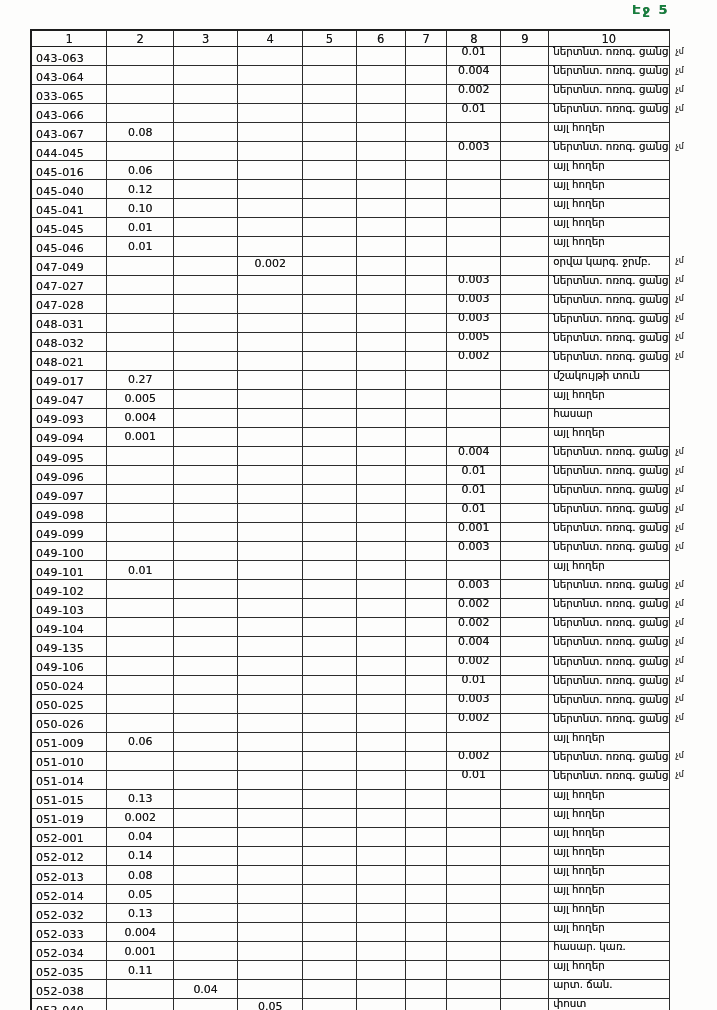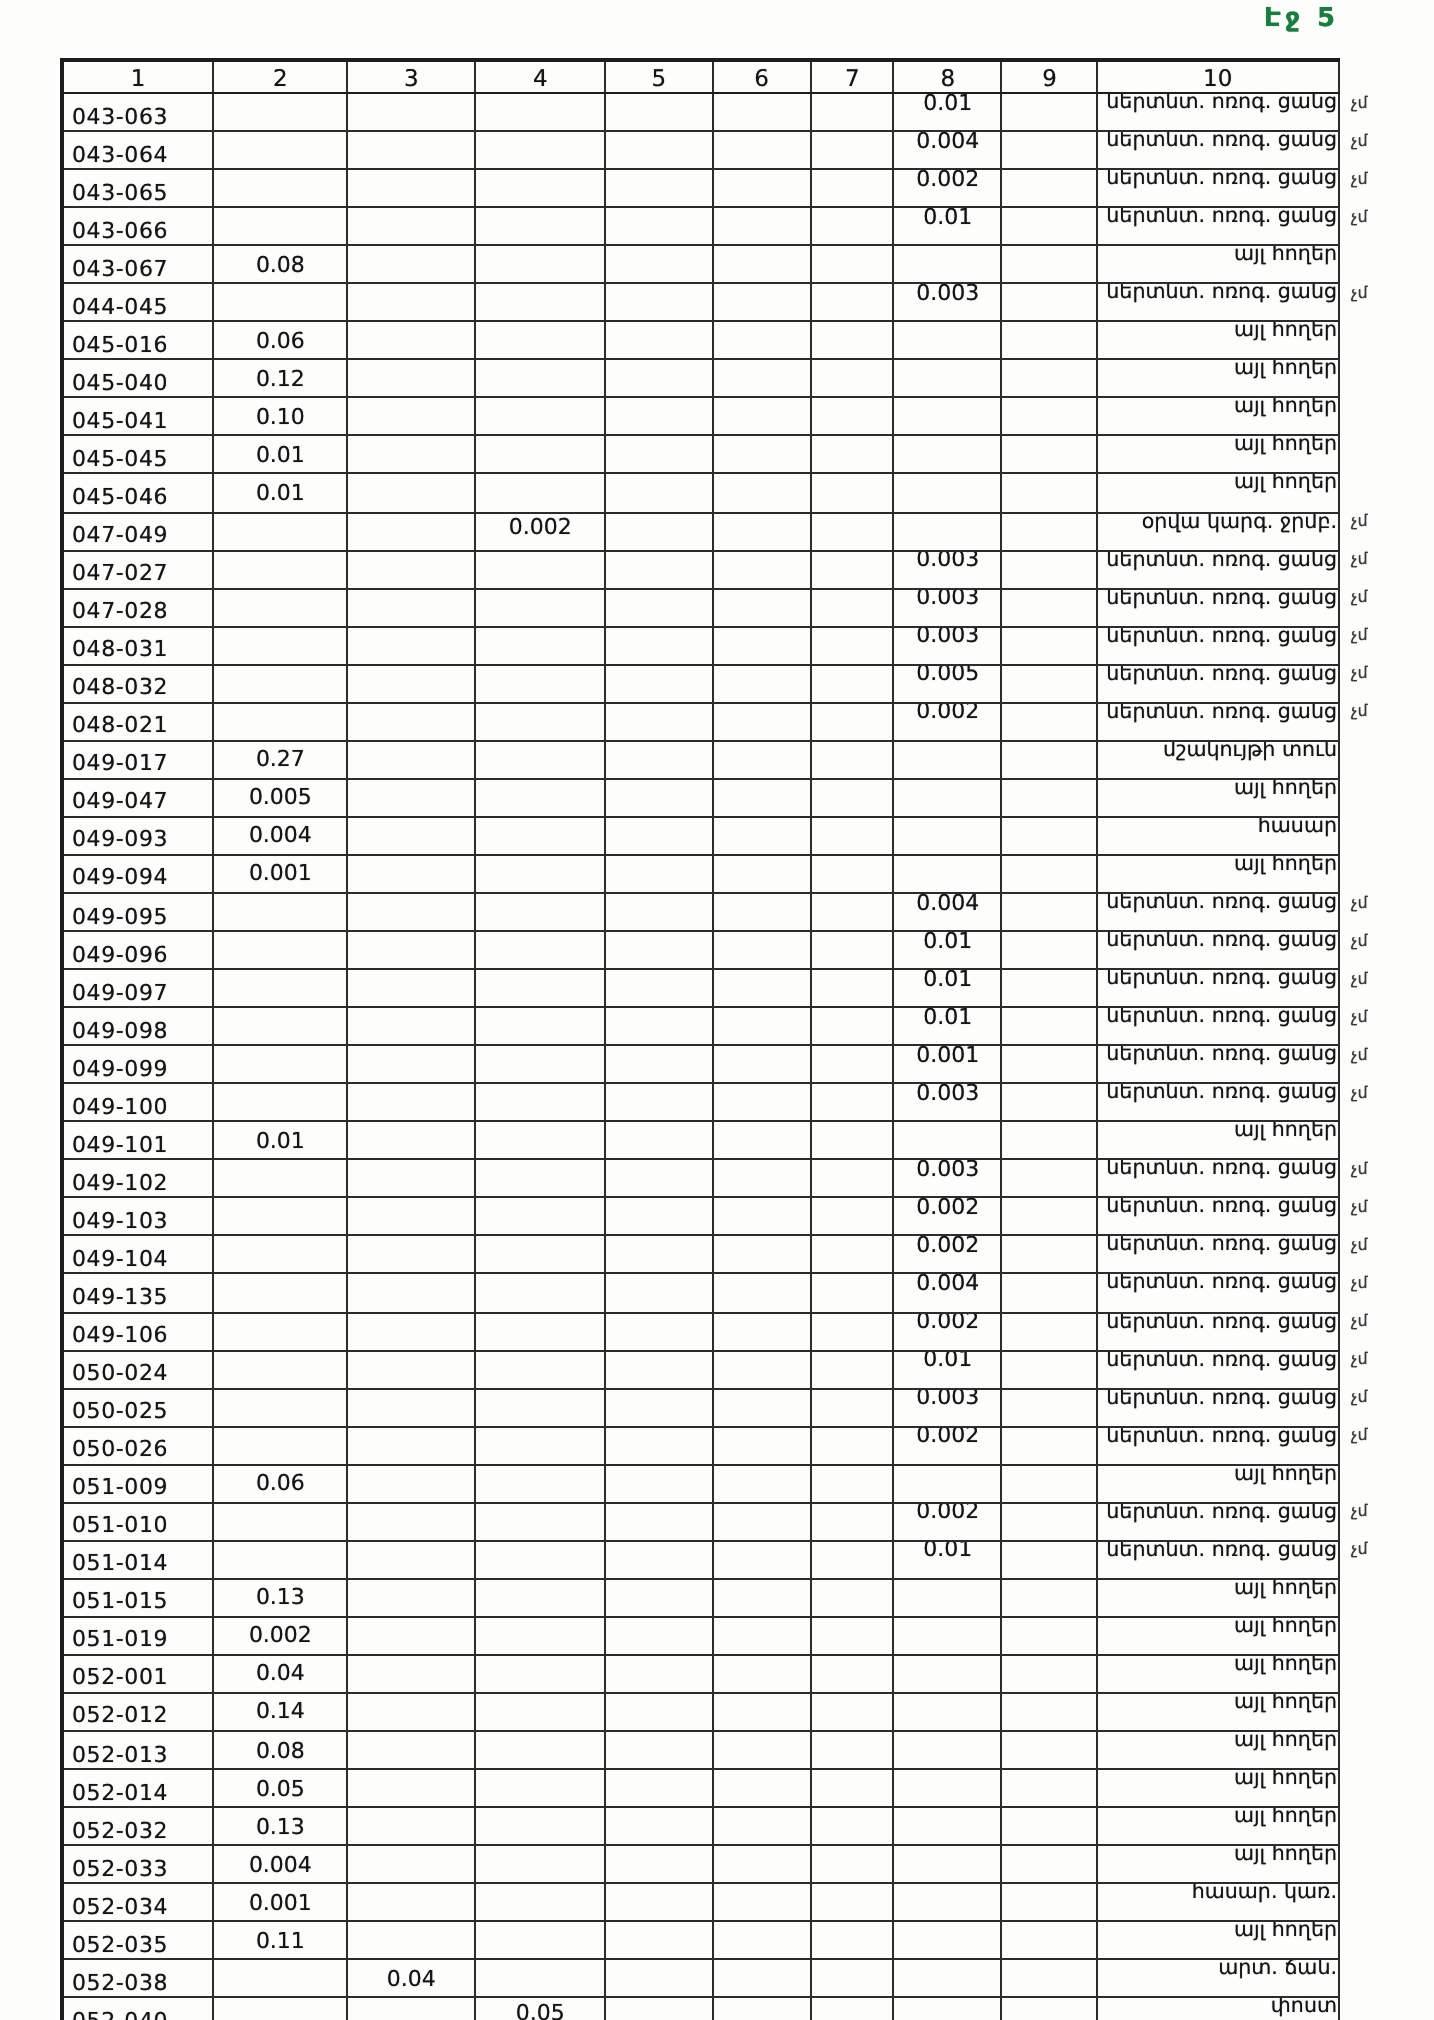--- a/index.html
+++ b/index.html
@@ -37,21 +37,21 @@
   th:nth-child(5){width:56px;}
   th:nth-child(6){width:52px;}
   th:nth-child(7){width:43px;}
   th:nth-child(8){width:55px;}
   th:nth-child(9){width:50px;}
   th:nth-child(10){width:106px;}
   th:nth-child(11){width:42px;}
   td:first-child{border-left:2px solid #222;}
   .c1{text-align:left;padding-left:4px;letter-spacing:.3px;}
   .val{text-align:center;}
-  .c10{text-align:right;padding-left:4px;font-size:10.3px;margin-left:40px;}
+  .c10{text-align:left;padding-left:4px;font-size:10.3px;margin-left:40px;}
   .margin-cell{
     border:none !important;background:transparent;
     font-size:8px;color:#3c3c3c;text-align:left;padding-left:6px;
     vertical-align:middle;
   }
   
   .sh{position:relative;display:inline-block;}
   .i0 .sh{top:2px;}
   .i1 .sh,.i2 .sh{top:0;}
   .i3 .sh,.i4 .sh{top:-2px;}
@@ -103,21 +103,21 @@
             <td class="val i3"><span class="sh"></span></td>
             <td class="val i4"><span class="sh"></span></td>
             <td class="val i5"><span class="sh"></span></td>
             <td class="val i6"><span class="sh"></span></td>
             <td class="val i7"><span class="sh">0.004</span></td>
             <td class="val i8"><span class="sh"></span></td>
             <td class="c10 i9"><span class="sh">ներտնտ. ոռոգ. ցանց</span></td>
             <td class="margin-cell i10"><span class="sh">չմ</span></td>
           </tr>
           <tr>
-            <td class="c1 i0"><span class="sh">043-065</span></td>
+            <td class="c1 i0"><span class="sh">033-065</span></td>
             <td class="val i1"><span class="sh"></span></td>
             <td class="val i2"><span class="sh"></span></td>
             <td class="val i3"><span class="sh"></span></td>
             <td class="val i4"><span class="sh"></span></td>
             <td class="val i5"><span class="sh"></span></td>
             <td class="val i6"><span class="sh"></span></td>
             <td class="val i7"><span class="sh">0.002</span></td>
             <td class="val i8"><span class="sh"></span></td>
             <td class="c10 i9"><span class="sh">ներտնտ. ոռոգ. ցանց</span></td>
             <td class="margin-cell i10"><span class="sh">չմ</span></td>

